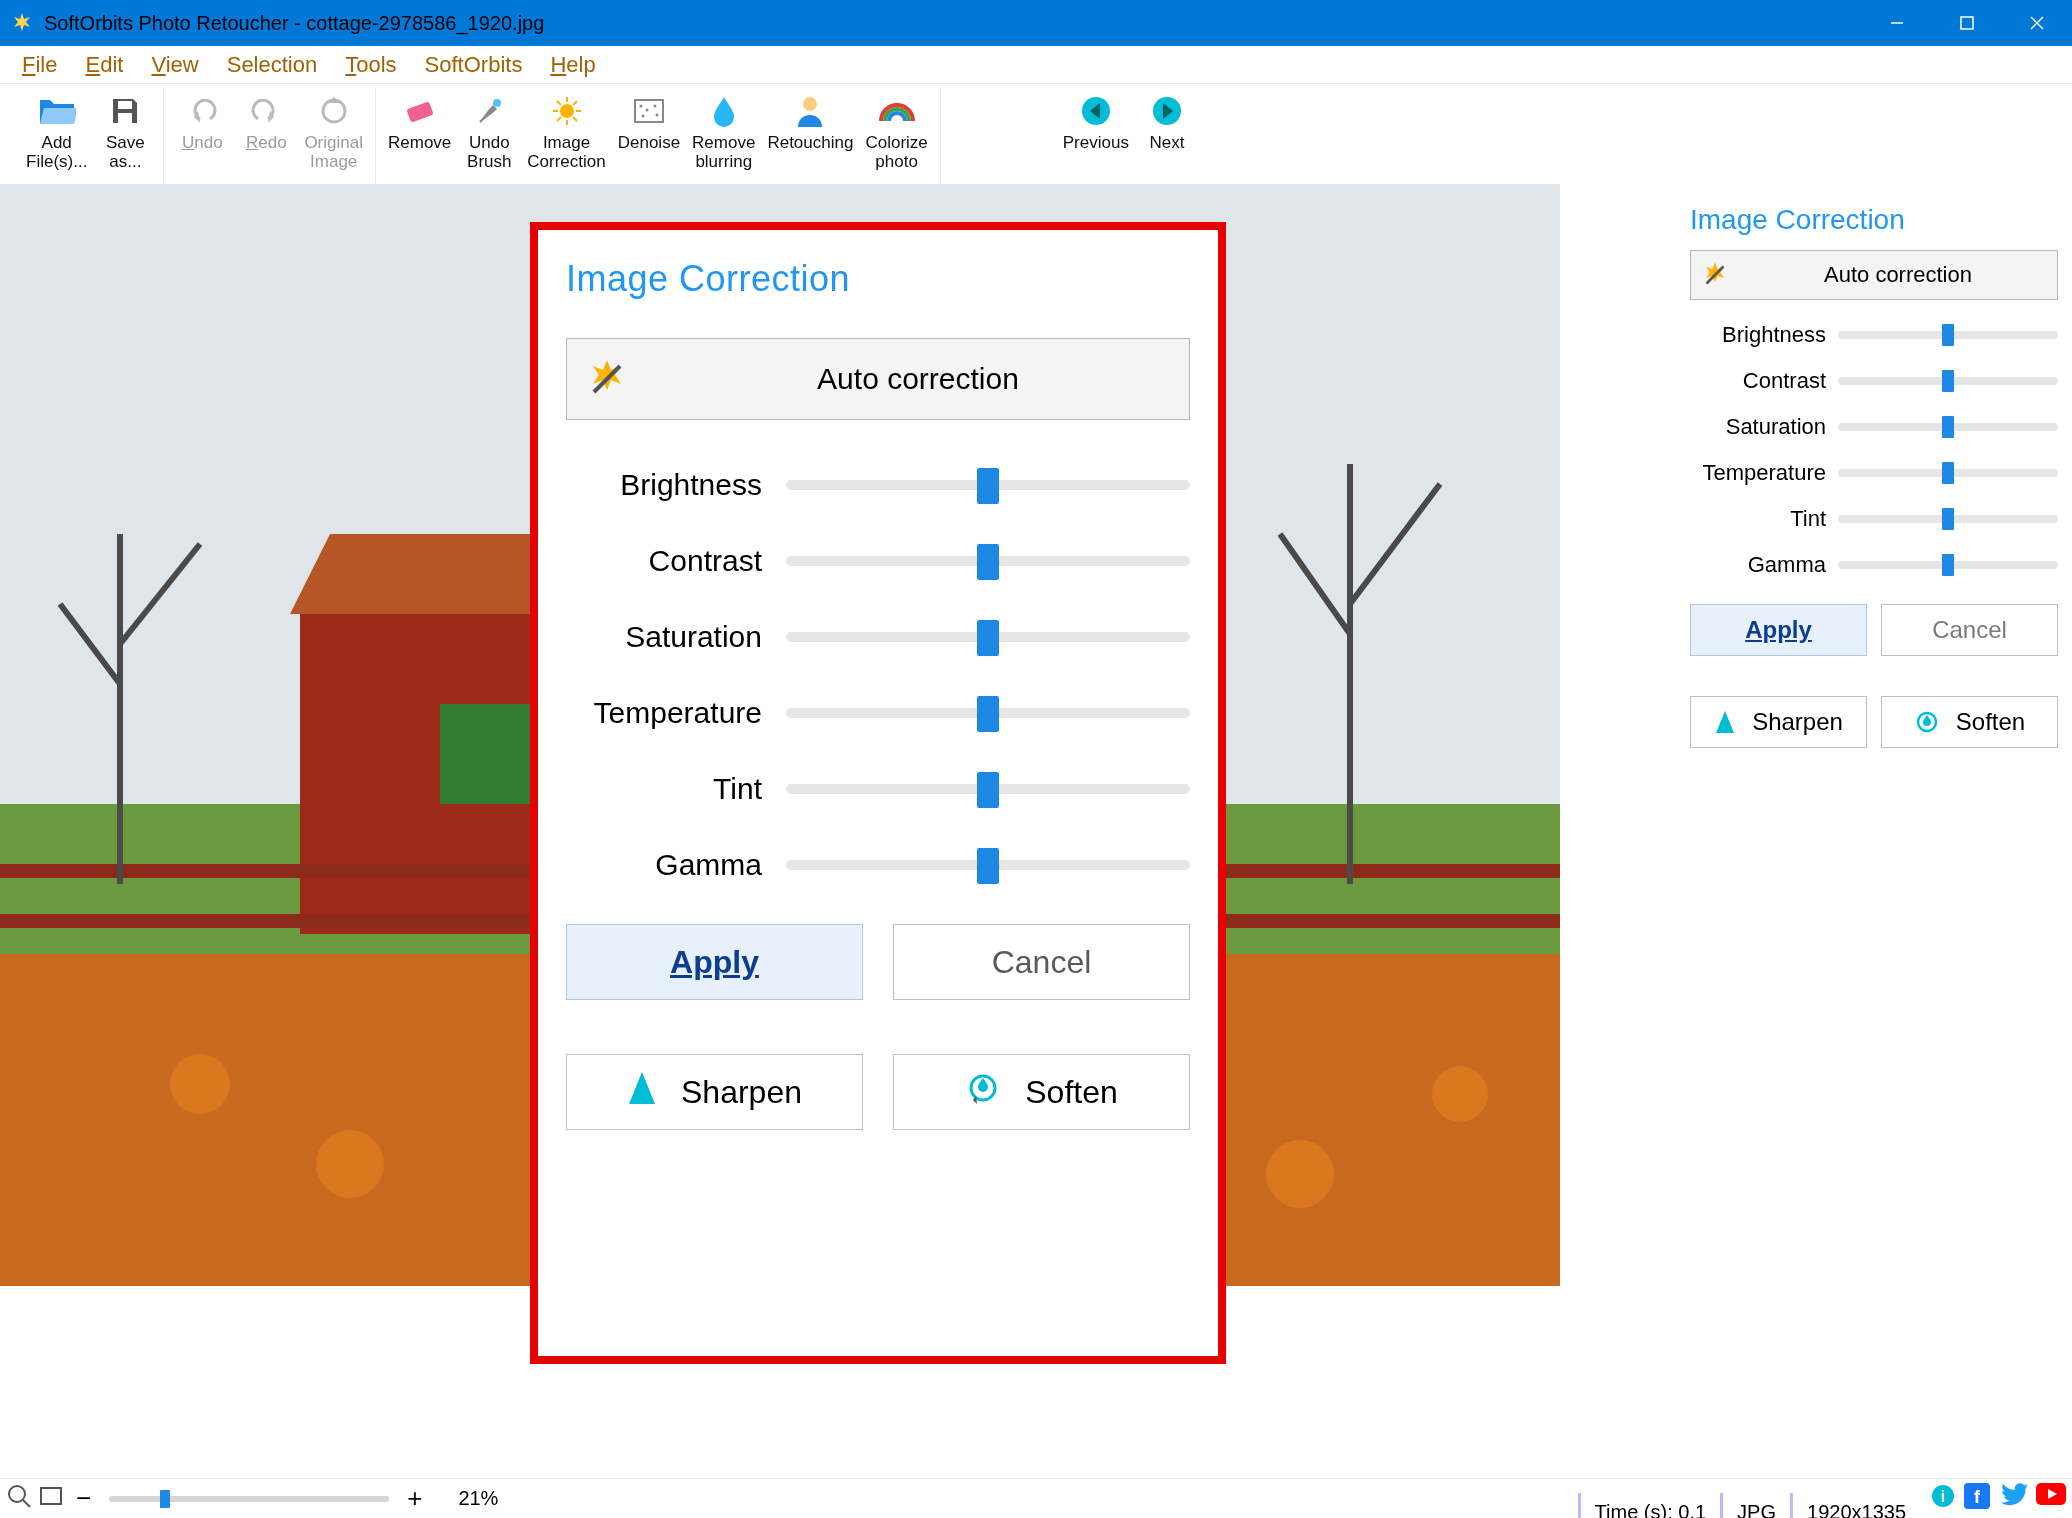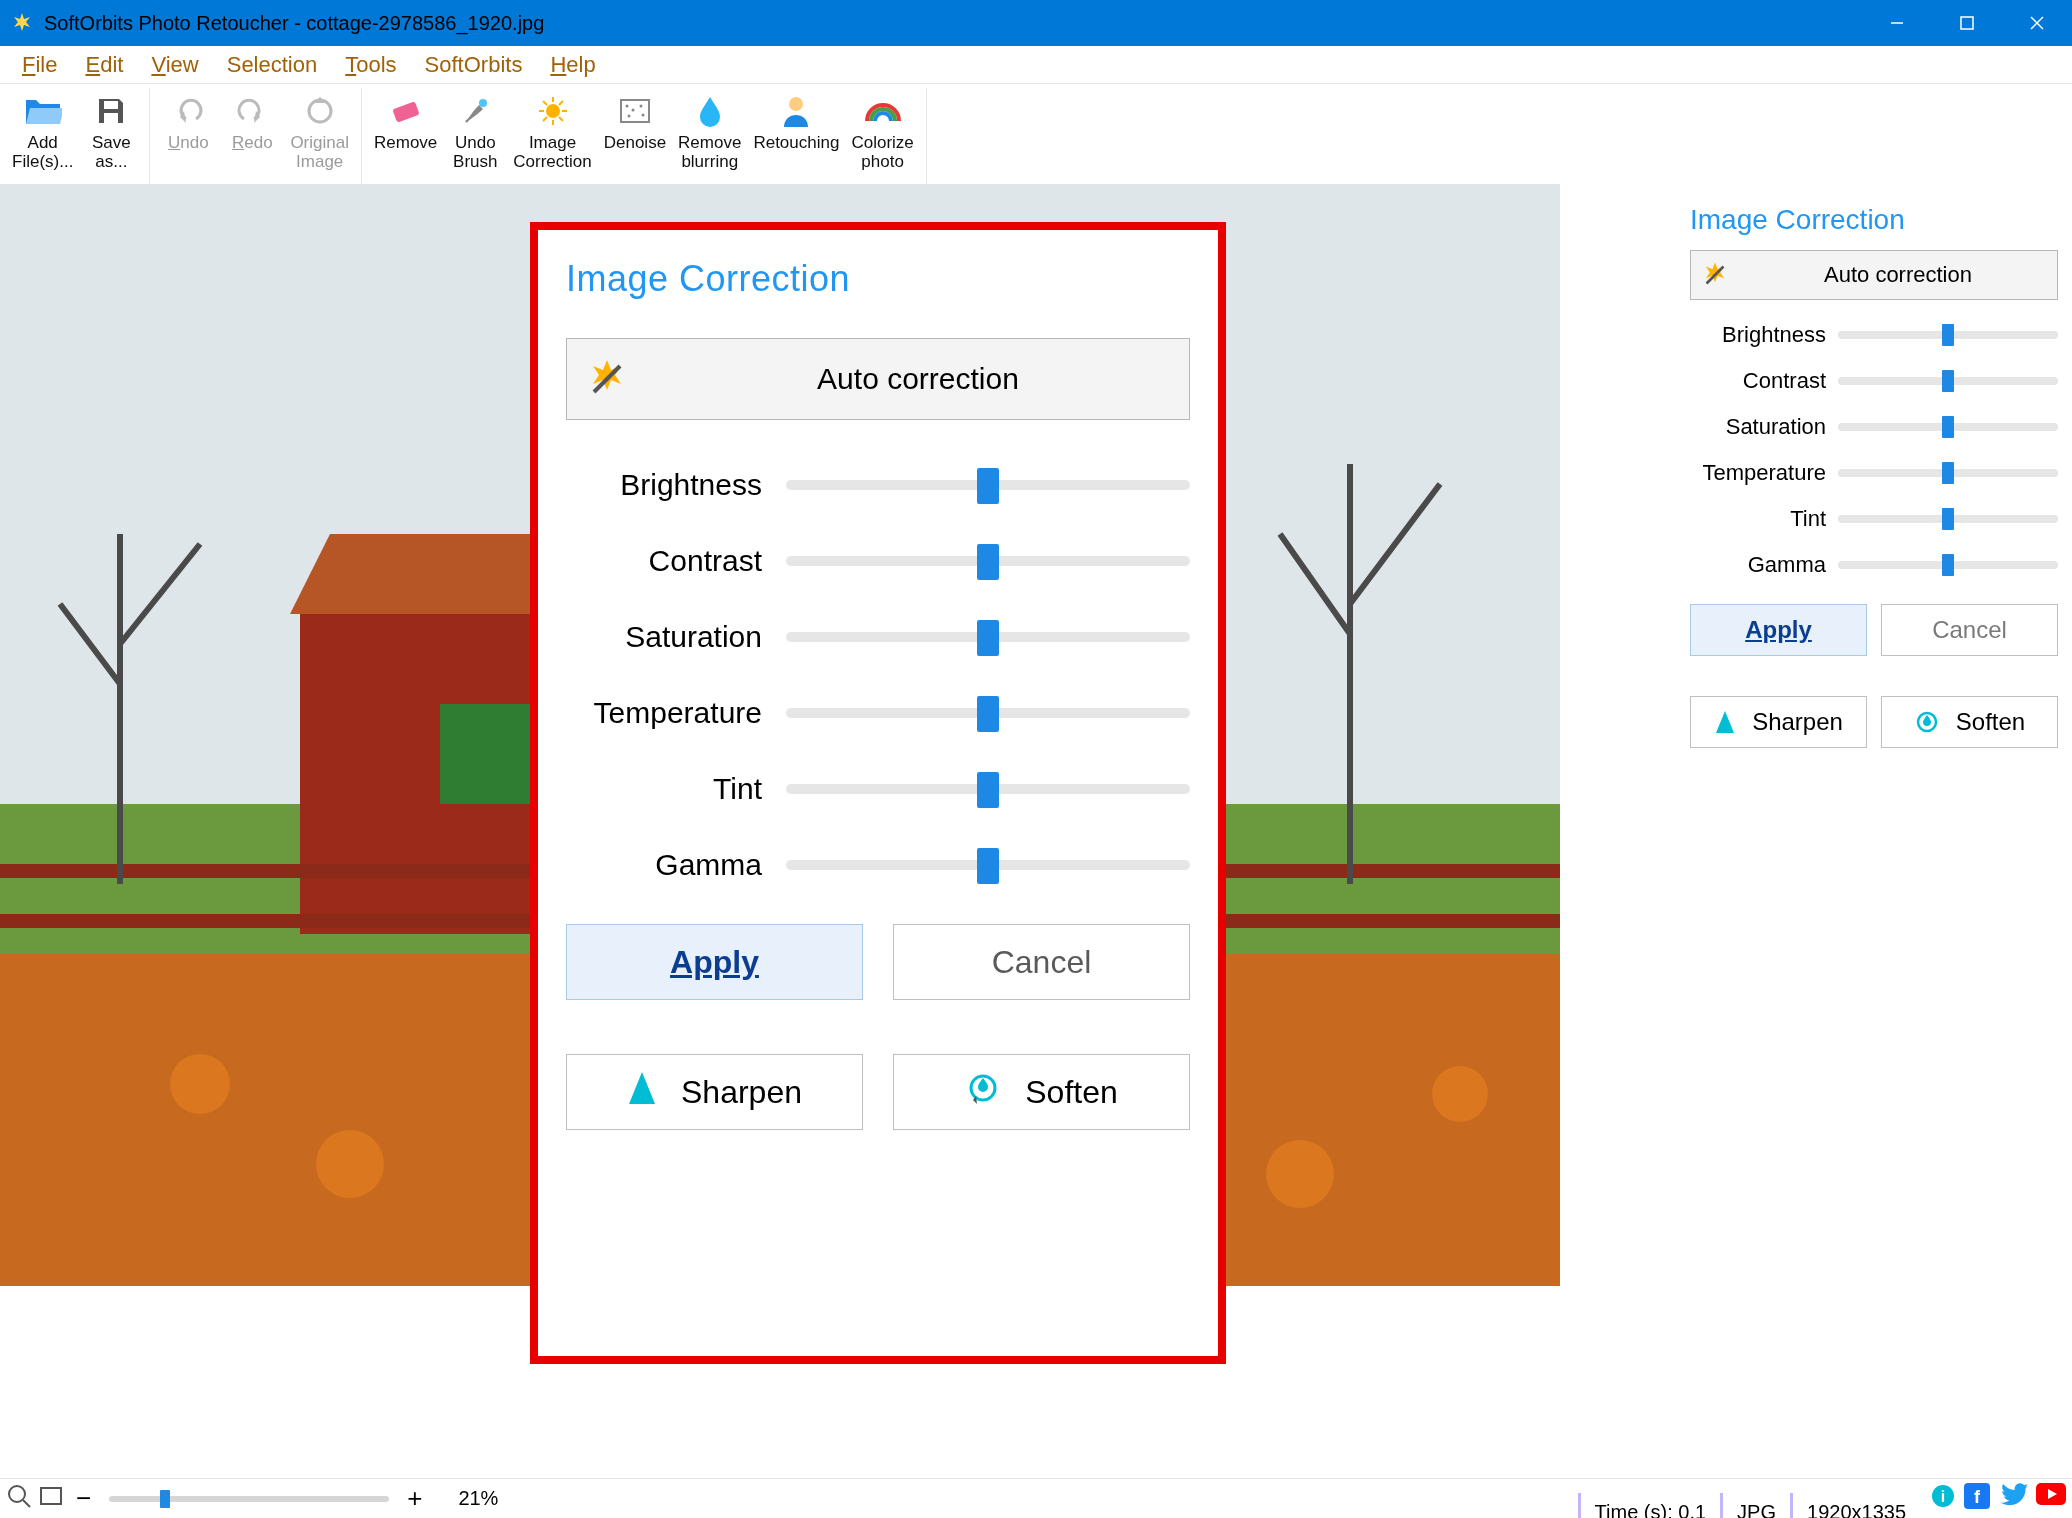--- a/index.html
+++ b/index.html
@@ -12,21 +12,21 @@
   .titlebar .spacer { flex: 1; }
   .titlebar .winbtn { width: 70px; height: 46px; display: flex; align-items: center; justify-content: center; }
   .titlebar .winbtn svg { stroke: #fff; }
 
   
   .menubar { height: 38px; background: #fff; display: flex; align-items: center; padding: 0 8px; border-bottom: 1px solid #e6e6e6; }
   .menubar .menu-item { padding: 6px 14px; font-size: 22px; color: #a16207; }
   .menubar .menu-item .mn { text-decoration: underline; }
 
   
-  .toolbar { height: 100px; background: #fff; display: flex; align-items: stretch; padding: 4px 6px 0 0; }
+  .toolbar { height: 100px; background: #fff; display: flex; align-items: stretch; padding: 4px 6px 0 14px; }
   .tool-group { display: flex; border-right: 1px solid #e6e6e6; padding: 0 6px; }
   .tool-btn { display: flex; flex-direction: column; align-items: center; justify-content: flex-start; padding: 4px 6px; min-width: 64px; font-size: 17px; color: #111; text-align: center; line-height: 1.1; }
   .tool-btn.disabled { color: #9b9b9b; }
   .tool-btn .ico { height: 38px; display: flex; align-items: center; justify-content: center; margin-bottom: 4px; }
   .tool-btn .lbl { white-space: pre-line; }
 
   
   .main { display: flex; height: calc(1518px - 46px - 38px - 100px - 40px); }
   .canvas-area { flex: 1; position: relative; background: #fff; overflow: hidden; }
   .photo-bg { position: absolute; left: 0; top: 0; width: 1560px; height: 1102px; }
@@ -239,20 +239,40 @@
     <div class="tool-btn">
       <span class="ico">
           <svg width="36" height="24">
             <path fill="none" stroke="#e53935" stroke-width="4" d="M2 22a16 16 0 0 1 32 0"></path>
             <path fill="none" stroke="#43a047" stroke-width="4" d="M6 22a12 12 0 0 1 24 0"></path>
             <path fill="none" stroke="#1e88e5" stroke-width="4" d="M10 22a8 8 0 0 1 16 0"></path>
           </svg>
         </span>
       <span class="lbl">Colorize
 photo</span>
+    </div>
+  </div>
+  <div class="tool-group" style="border-right:none; margin-left:110px;">
+    <div class="tool-btn">
+      <span class="ico">
+          <svg width="32" height="32">
+            <circle cx="16" cy="16" r="14" fill="#00bcd4"></circle>
+            <path fill="#006064" d="M20 8l-10 8 10 8z"></path>
+          </svg>
+        </span>
+      <span class="lbl">Previous</span>
+    </div>
+    <div class="tool-btn">
+      <span class="ico">
+          <svg width="32" height="32">
+            <circle cx="16" cy="16" r="14" fill="#00bcd4"></circle>
+            <path fill="#006064" d="M12 8l10 8-10 8z"></path>
+          </svg>
+        </span>
+      <span class="lbl">Next</span>
     </div>
   </div>
 </div>
 
 <div class="main">
   <div class="canvas-area">
 
     <svg class="photo-bg" viewBox="0 0 1560 1102" preserveAspectRatio="none">
       <rect width="1560" height="620" fill="#dfe6ea"></rect>
       <rect y="620" width="1560" height="260" fill="#6b9a3e"></rect>

